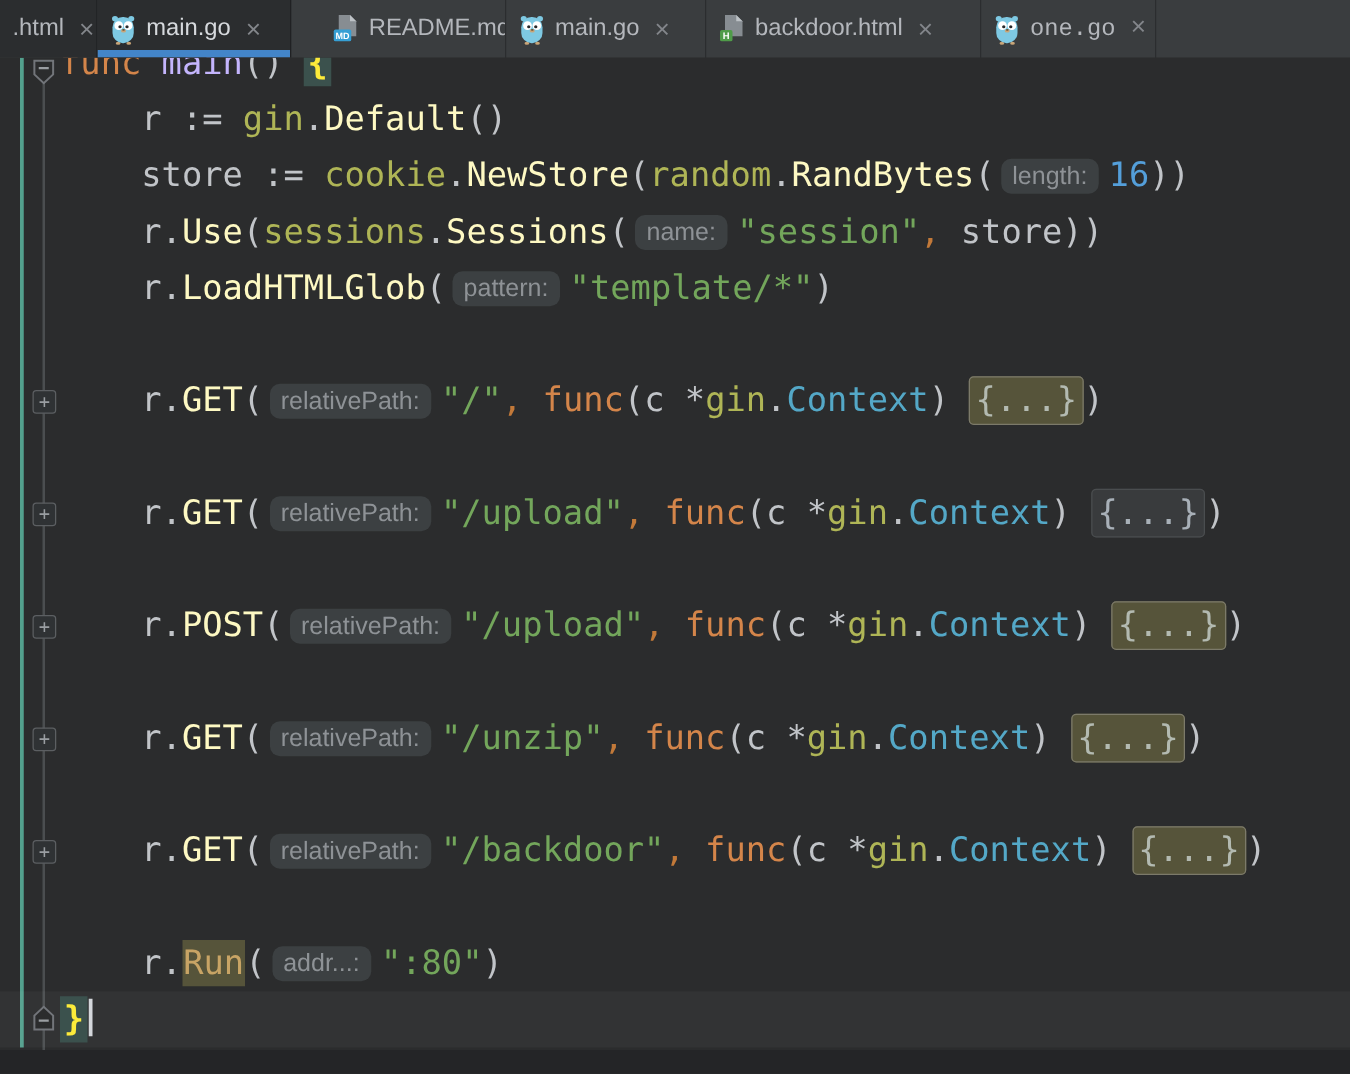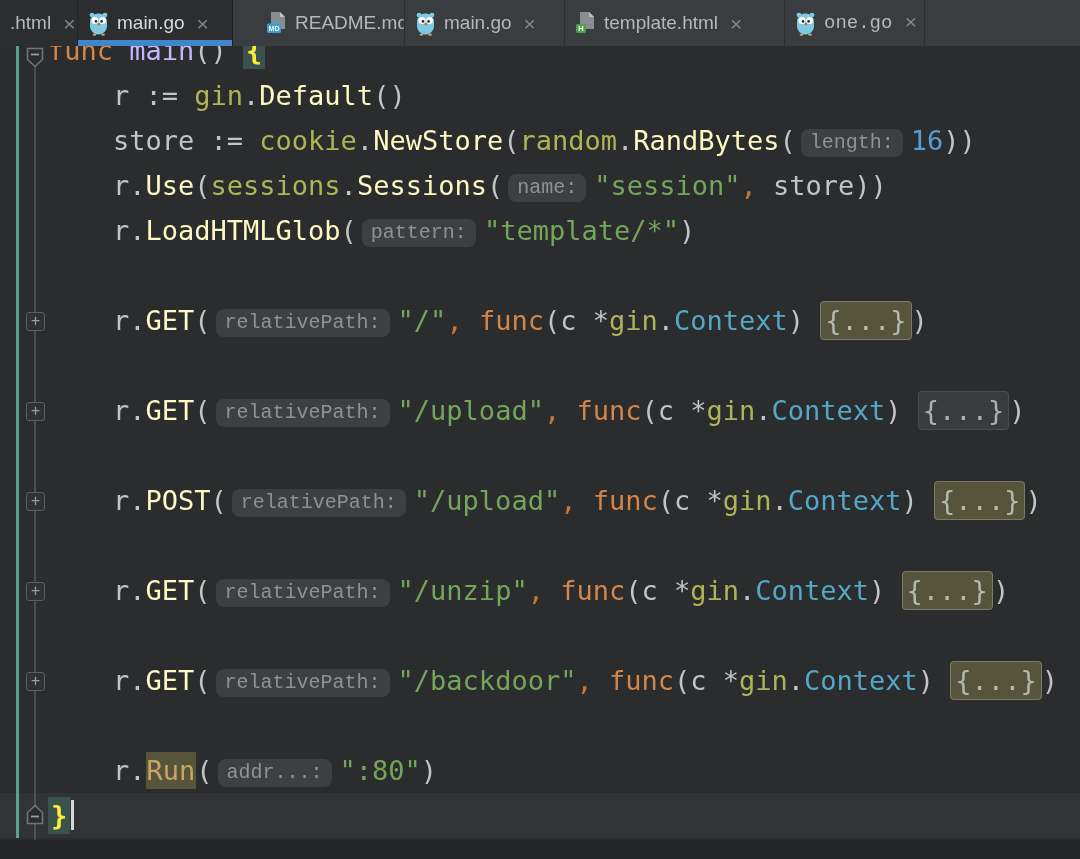--- a/index.html
+++ b/index.html
@@ -35,21 +35,21 @@
   .tok-kw{color:#D4854A;text-align:center;}
   .tok-fn{color:#fef9c3;}
   .tok-fnhl{color:#C8A465;background:#56543A;padding:3px 1px;}
   .tok-fndecl{color:#c4b5fd;}
   .tok-pkg{color:#AFB556;}
   .tok-str{color:#73A65B;}
   .tok-num{color:#549FDA;}
   .tok-typ{color:#54A8C7;}
   .tok-comma{color:#C27939;}
   .tok-brace{color:#FDEB3A;background:#3B514D;padding:3px 3px;font-weight:bold;}
-  .tok-hint{display:inline-block;font-family:Liberation Mono, monospace;font-size:20px;line-height:24px;
+  .tok-hint{display:inline-block;font-family:Liberation Sans, sans-serif;font-size:20px;line-height:24px;
             color:#8E9296;background:#3C4042;border-radius:8px;padding:2px 9px;margin:0 8px 0 5px;
             vertical-align:2px;}
   .tok-fold,.tok-foldhl{border-radius:4px;padding:3px 4px;}
   .tok-fold{background:#393B3D;border:1px solid #4A4D4F;color:#A8B0B8;}
   .tok-foldhl{background:#56543A;border:1px solid #7C7A6A;color:#B3BAB1;}
   .tok-caret{display:inline-block;width:3px;height:30px;background:#D4D7DB;vertical-align:-5px;margin-left:1px;}
 
   
   .gut{position:absolute;display:flex;align-items:center;justify-content:center;}
   .g-plus{left:26px;top:14px;width:17px;height:17px;border:1.5px solid #5C5F62;border-radius:3px;
@@ -121,21 +121,21 @@
       </div>
       <div class="tab" style="width: 220px;">
         <span class="ticon">
           <svg width="21" height="24" viewBox="0 0 21 24">
             <path d="M5 1 h9 l5 5 v12 h-14 z" fill="#878D92"></path>
             <path d="M14 1 l5 5 h-5 z" fill="#BDC2C6"></path>
             <rect x="1" y="13" width="10" height="9" rx="1.5" fill="#4F9C49"></rect>
             <text x="6" y="20.4" font-family="Liberation Sans,sans-serif" font-size="7.5" font-weight="bold" fill="#FFFFFF" text-anchor="middle">H</text>
           </svg>
         </span>
-        <span class="tlabel">template.html</span>
+        <span class="tlabel">backdoor.html</span>
         <span class="tclose">×</span>
       </div>
       <div class="tab" style="width: 140px; font-family: Liberation Mono, monospace;">
         <span class="ticon">
           <svg width="21" height="25" viewBox="0 0 21 25">
             <ellipse cx="4" cy="4" rx="2.4" ry="2.2" fill="#7EC9E3"></ellipse>
             <ellipse cx="17" cy="4" rx="2.4" ry="2.2" fill="#7EC9E3"></ellipse>
             <ellipse cx="6.5" cy="23.6" rx="1.9" ry="1.2" fill="#C9A578"></ellipse>
             <ellipse cx="15" cy="23.6" rx="1.9" ry="1.2" fill="#C9A578"></ellipse>
             <rect x="2" y="2.5" width="17" height="21" rx="8.2" fill="#7EC9E3"></rect>

